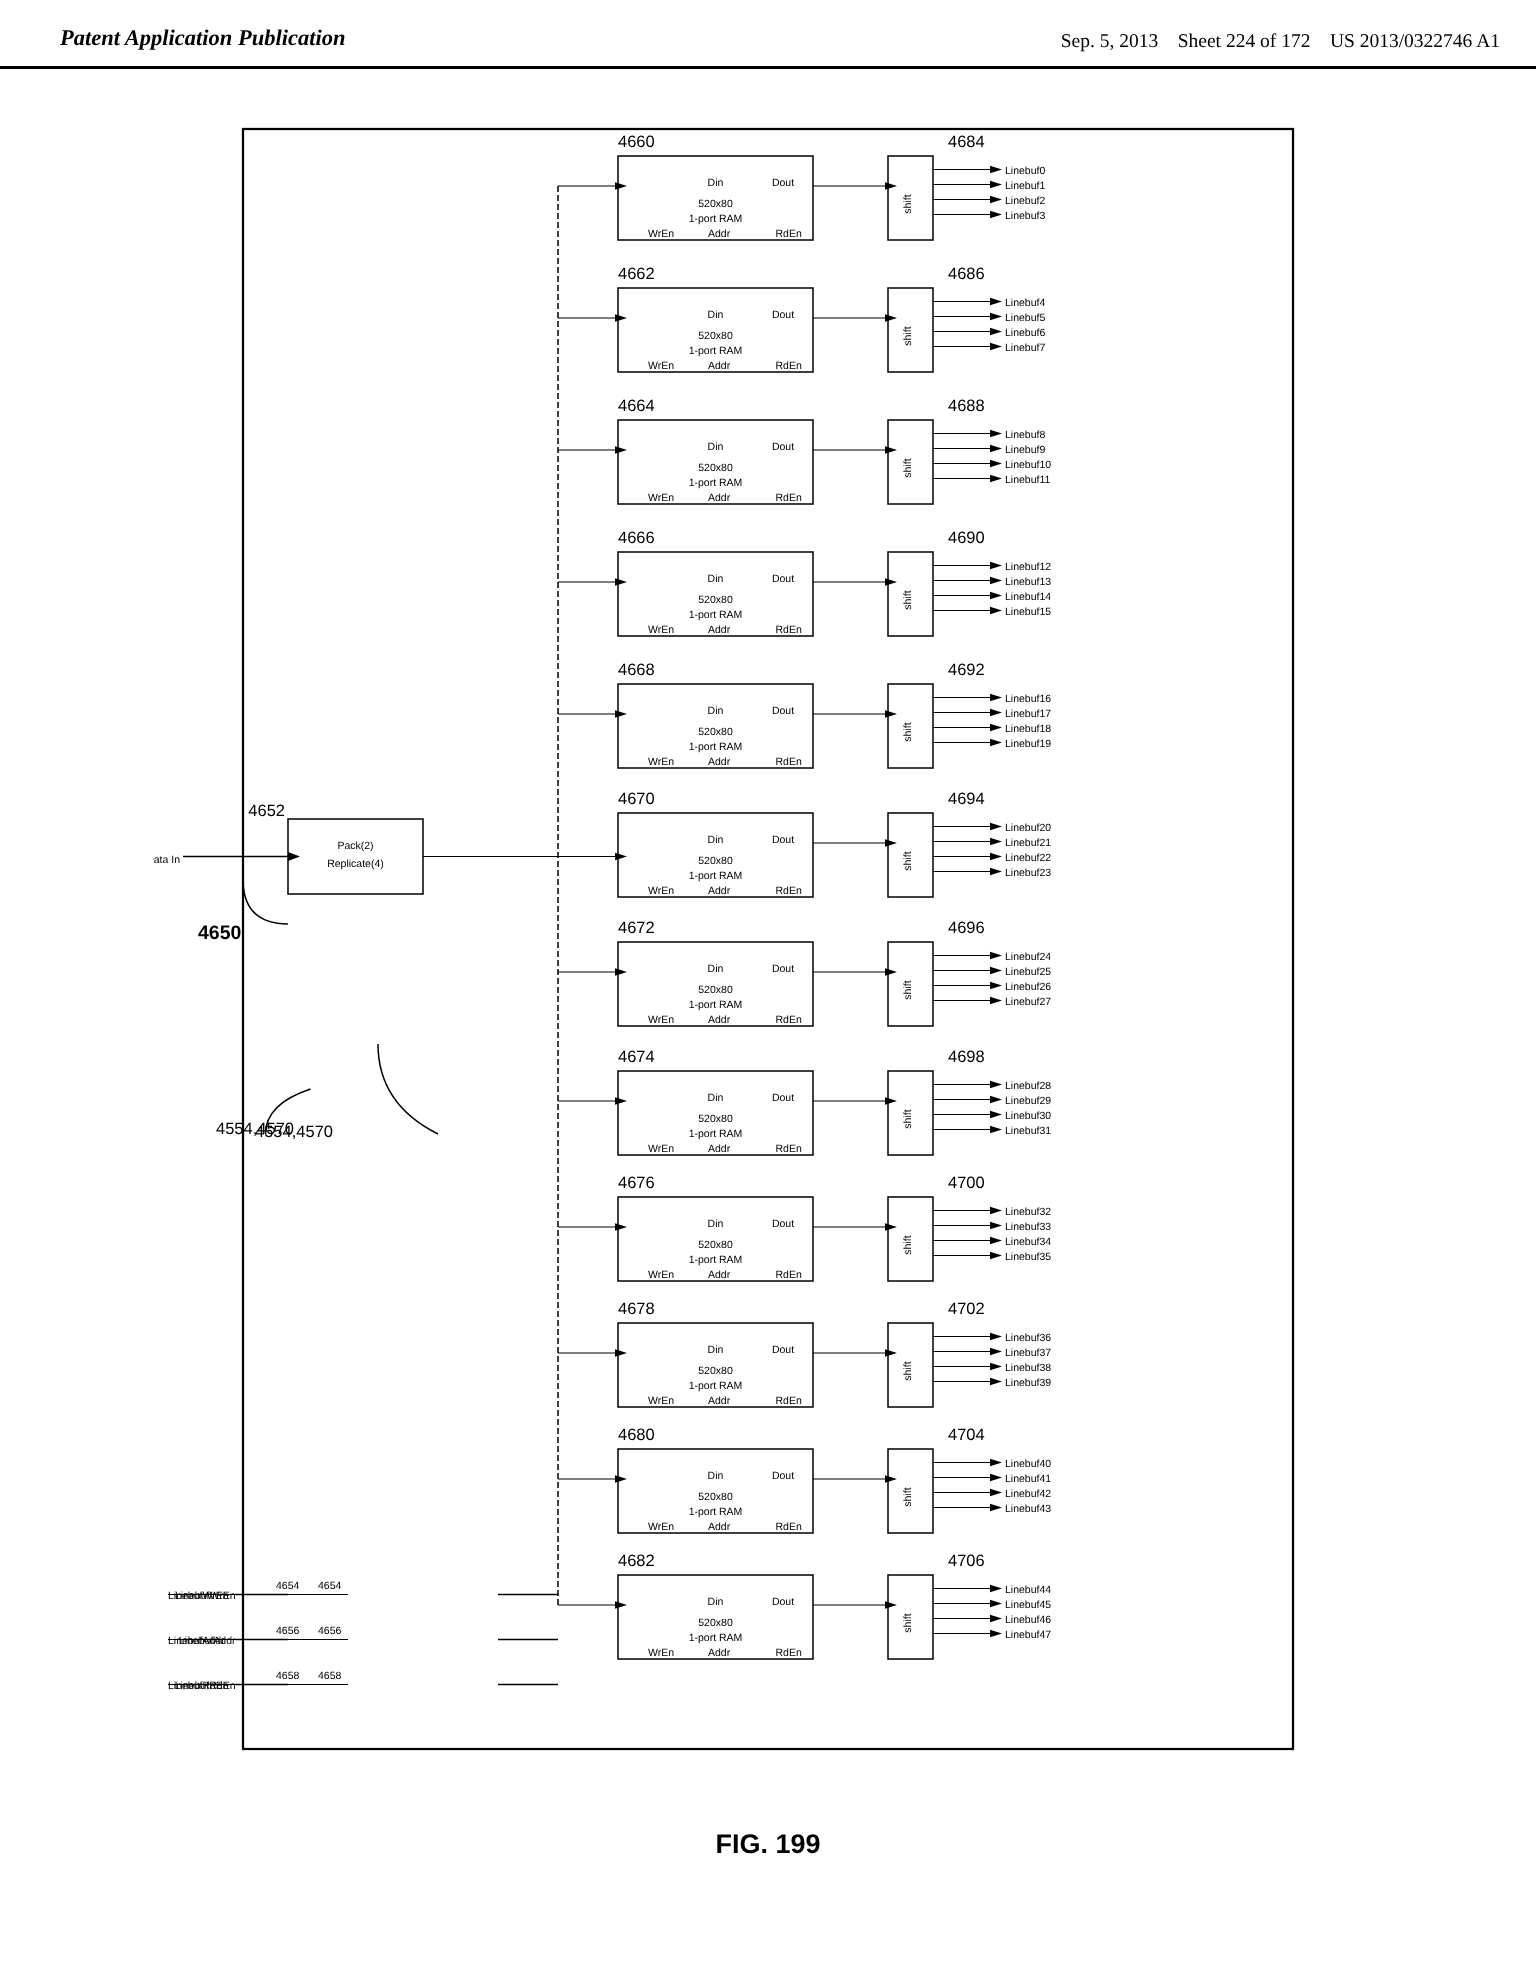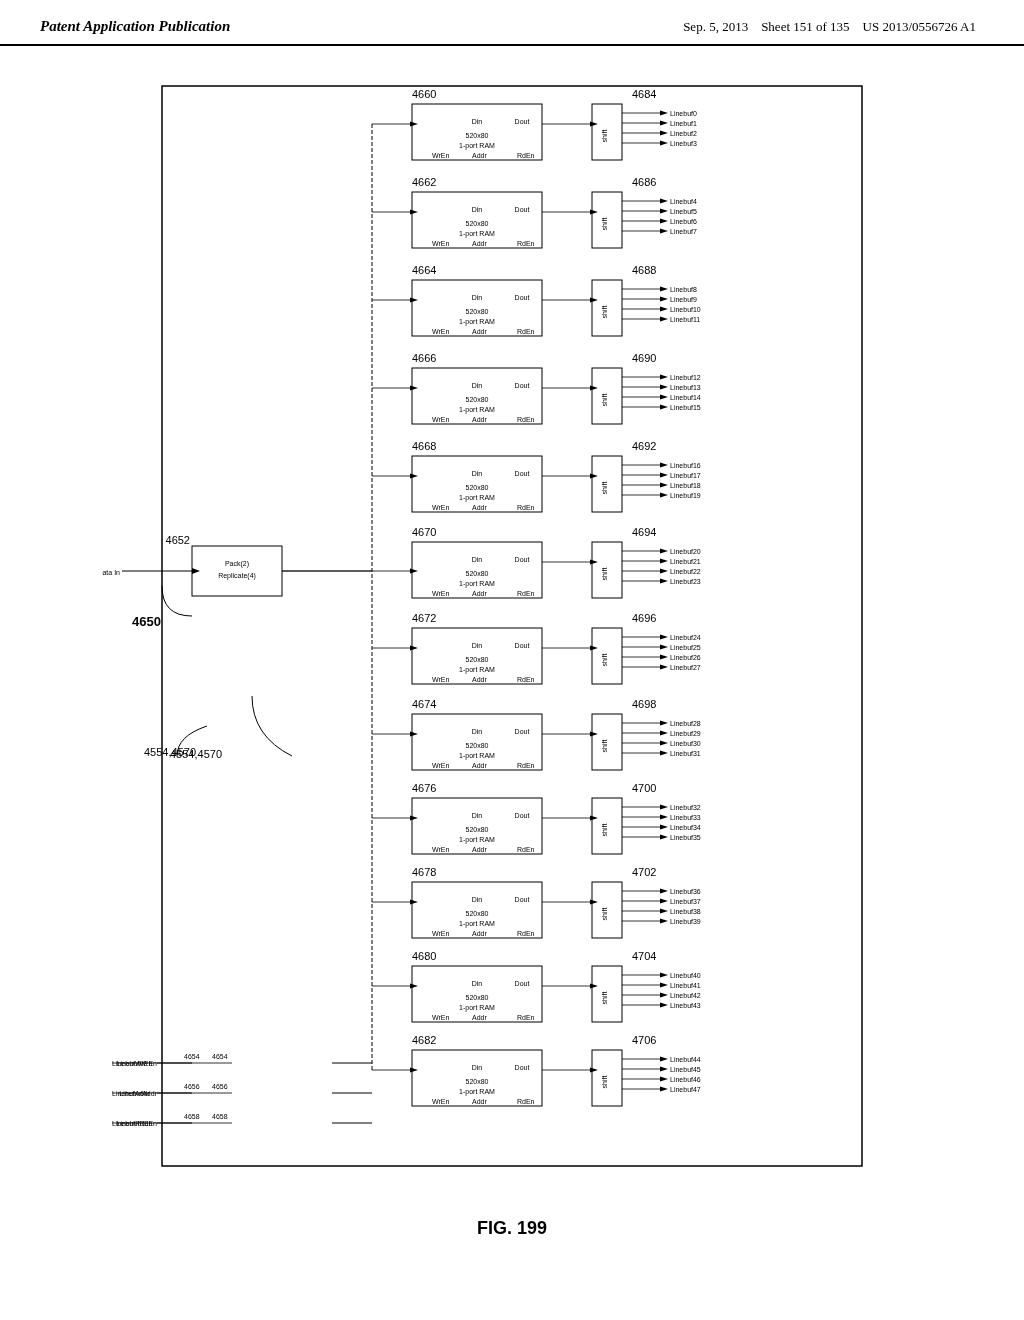--- a/index.html
+++ b/index.html
@@ -8,21 +8,21 @@
       height: 1320px;
       background: #fff;
       font-family: 'Times New Roman', Times, serif;
       overflow: hidden;
       position: relative;
     }
     .header {
       display: flex;
       justify-content: space-between;
       align-items: flex-start;
-      padding: 18px 48px 0 40px;
+      padding: 18px 24px 0 40px;
       border-bottom: 2px solid #000;
       padding-bottom: 8px;
     }
     .header-left {
       font-size: 15px;
       font-weight: bold;
       font-style: italic;
     }
     .header-right {
       font-size: 13px;
@@ -53,22 +53,22 @@
       font-family: Arial, sans-serif;
     }
   </style>
 </head>
 <body>
 
 <div class="header">
   <div class="header-left">Patent Application Publication</div>
   <div class="header-right">
     <span>Sep. 5, 2013</span>&nbsp;&nbsp;&nbsp;
-    <span>Sheet 151 of 135</span>&nbsp;&nbsp;&nbsp;
-    <span>US 2013/0556726 A1</span>
+    <span>Sheet 224 of 172</span>&nbsp;&nbsp;&nbsp;
+    <span>US 2013/0322746 A1</span>
   </div>
 </div>
 
 <div class="main-content">
   <div class="diagram-container">
     <svg viewBox="0 0 820 1150" xmlns="http://www.w3.org/2000/svg">
       <defs>
         <style>
           text { font-family: Arial, sans-serif; }
           .small { font-size: 7px; }

